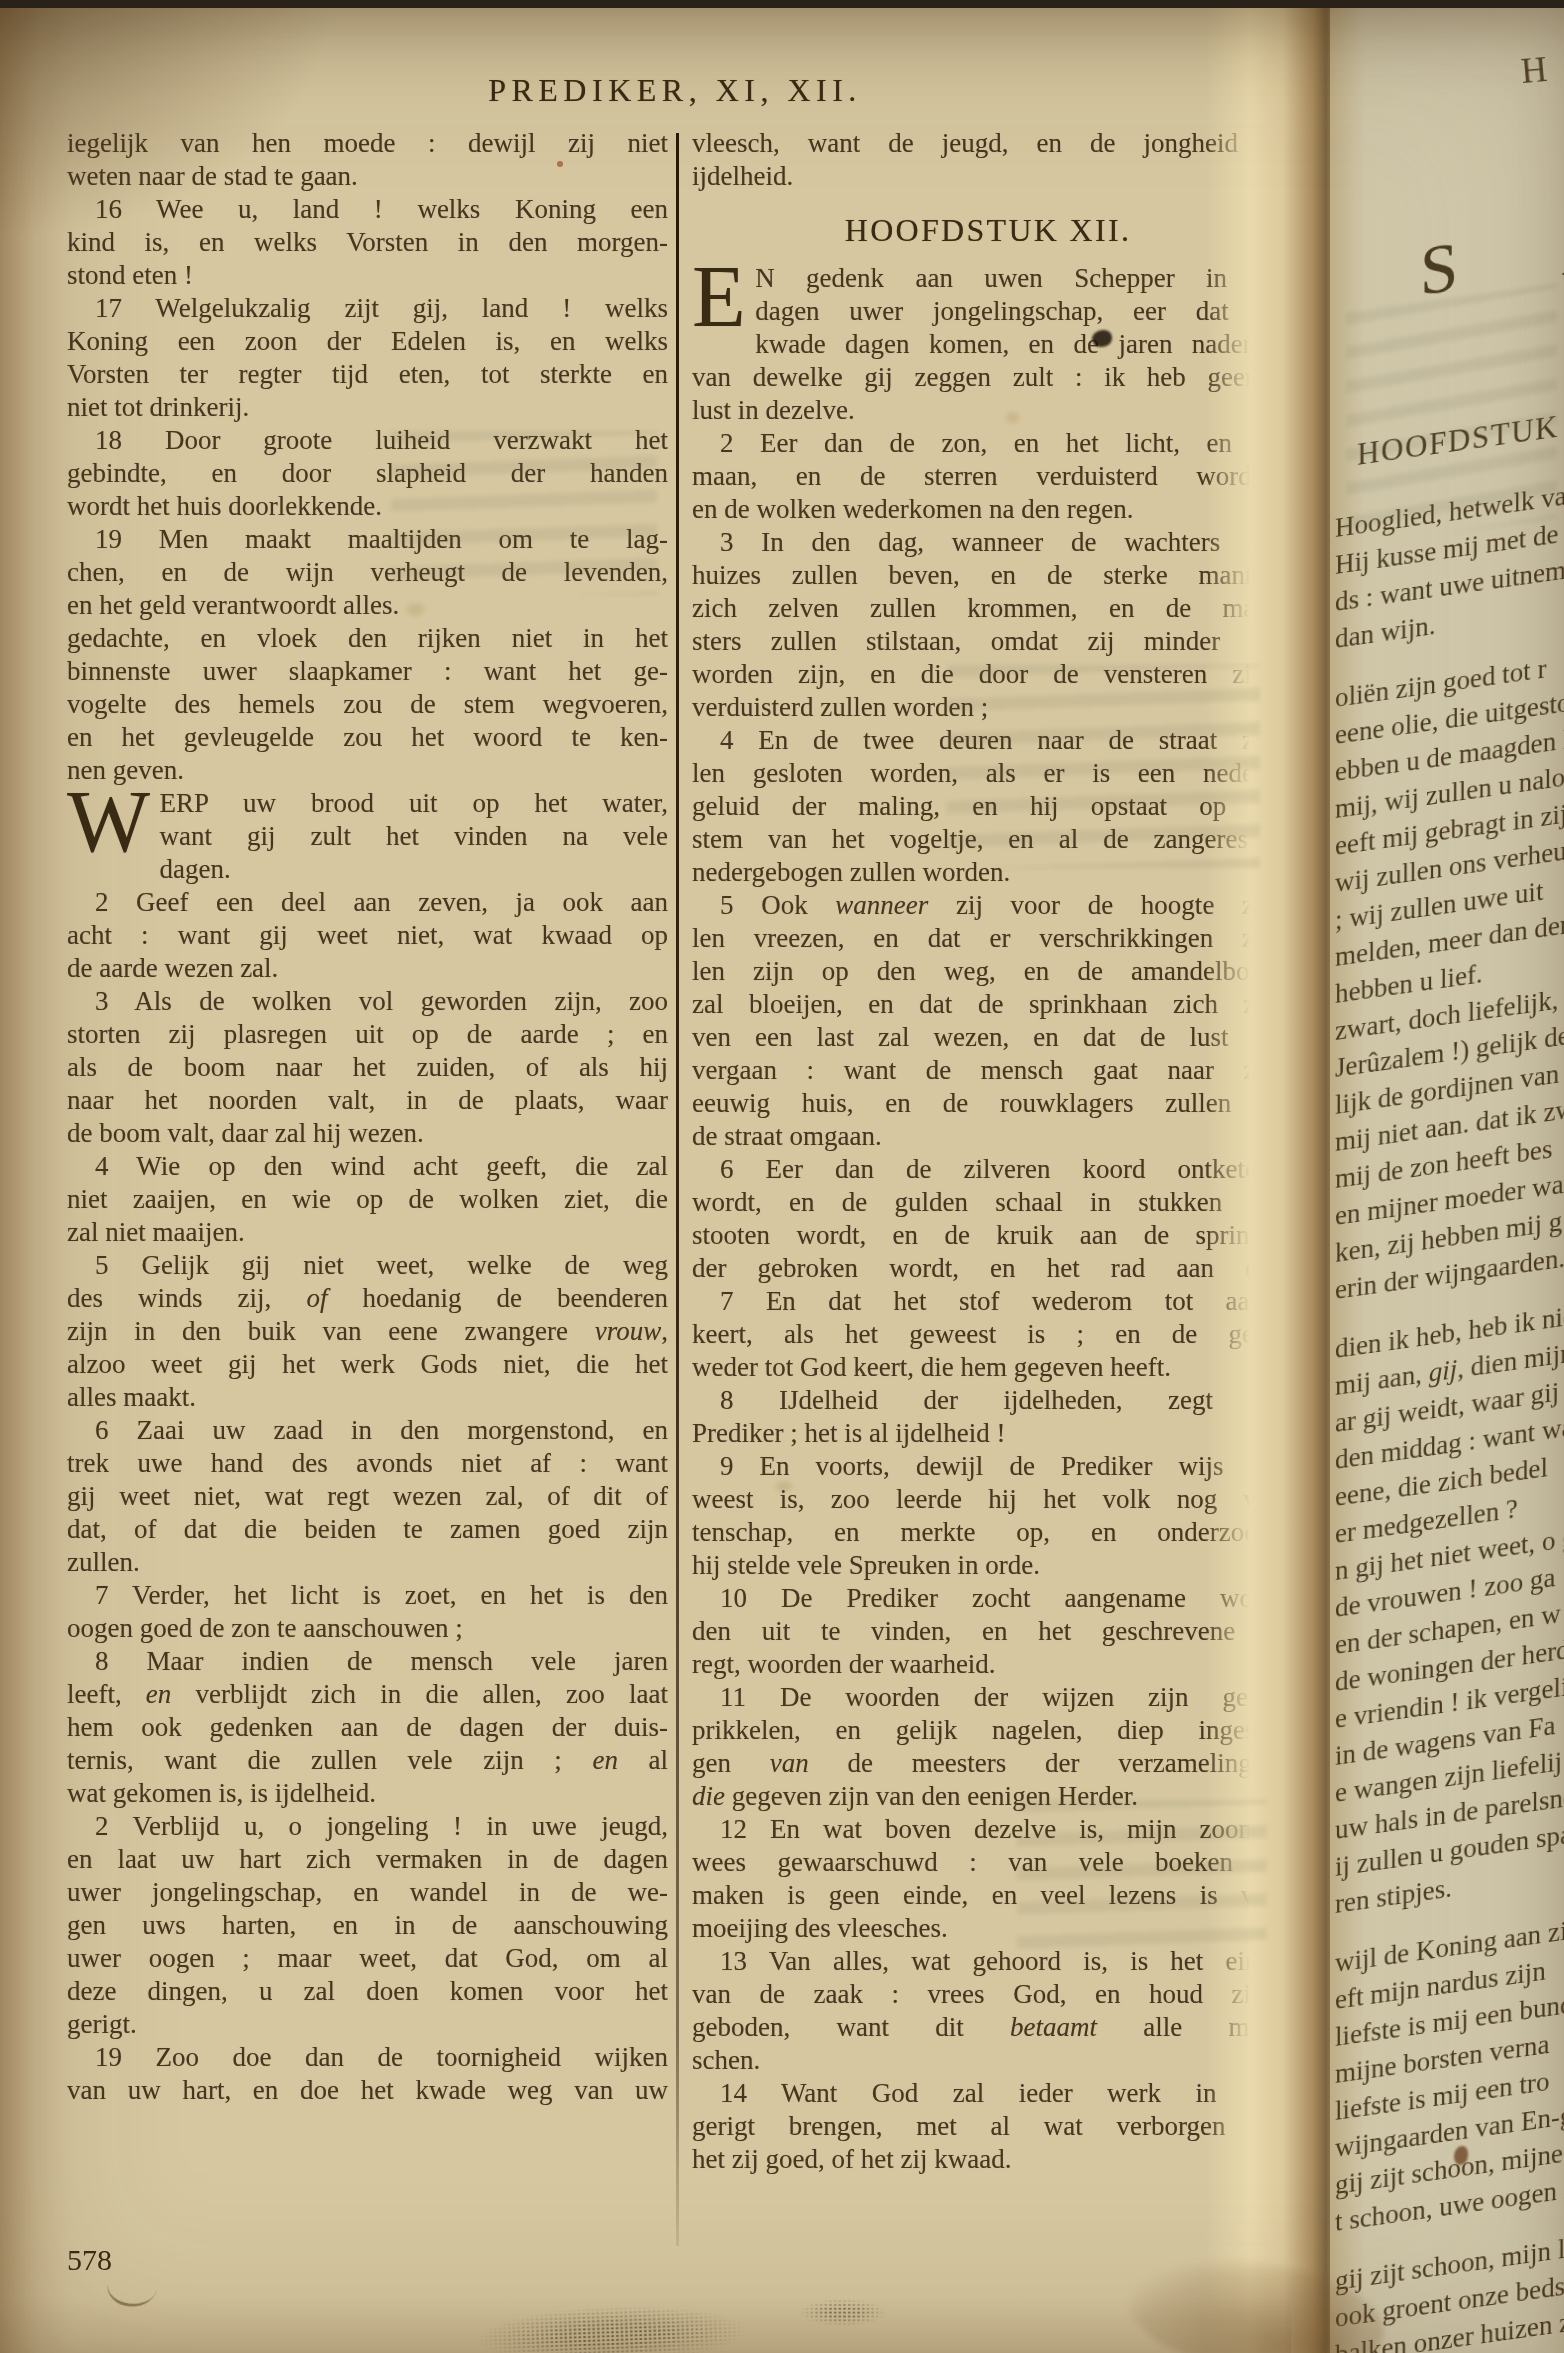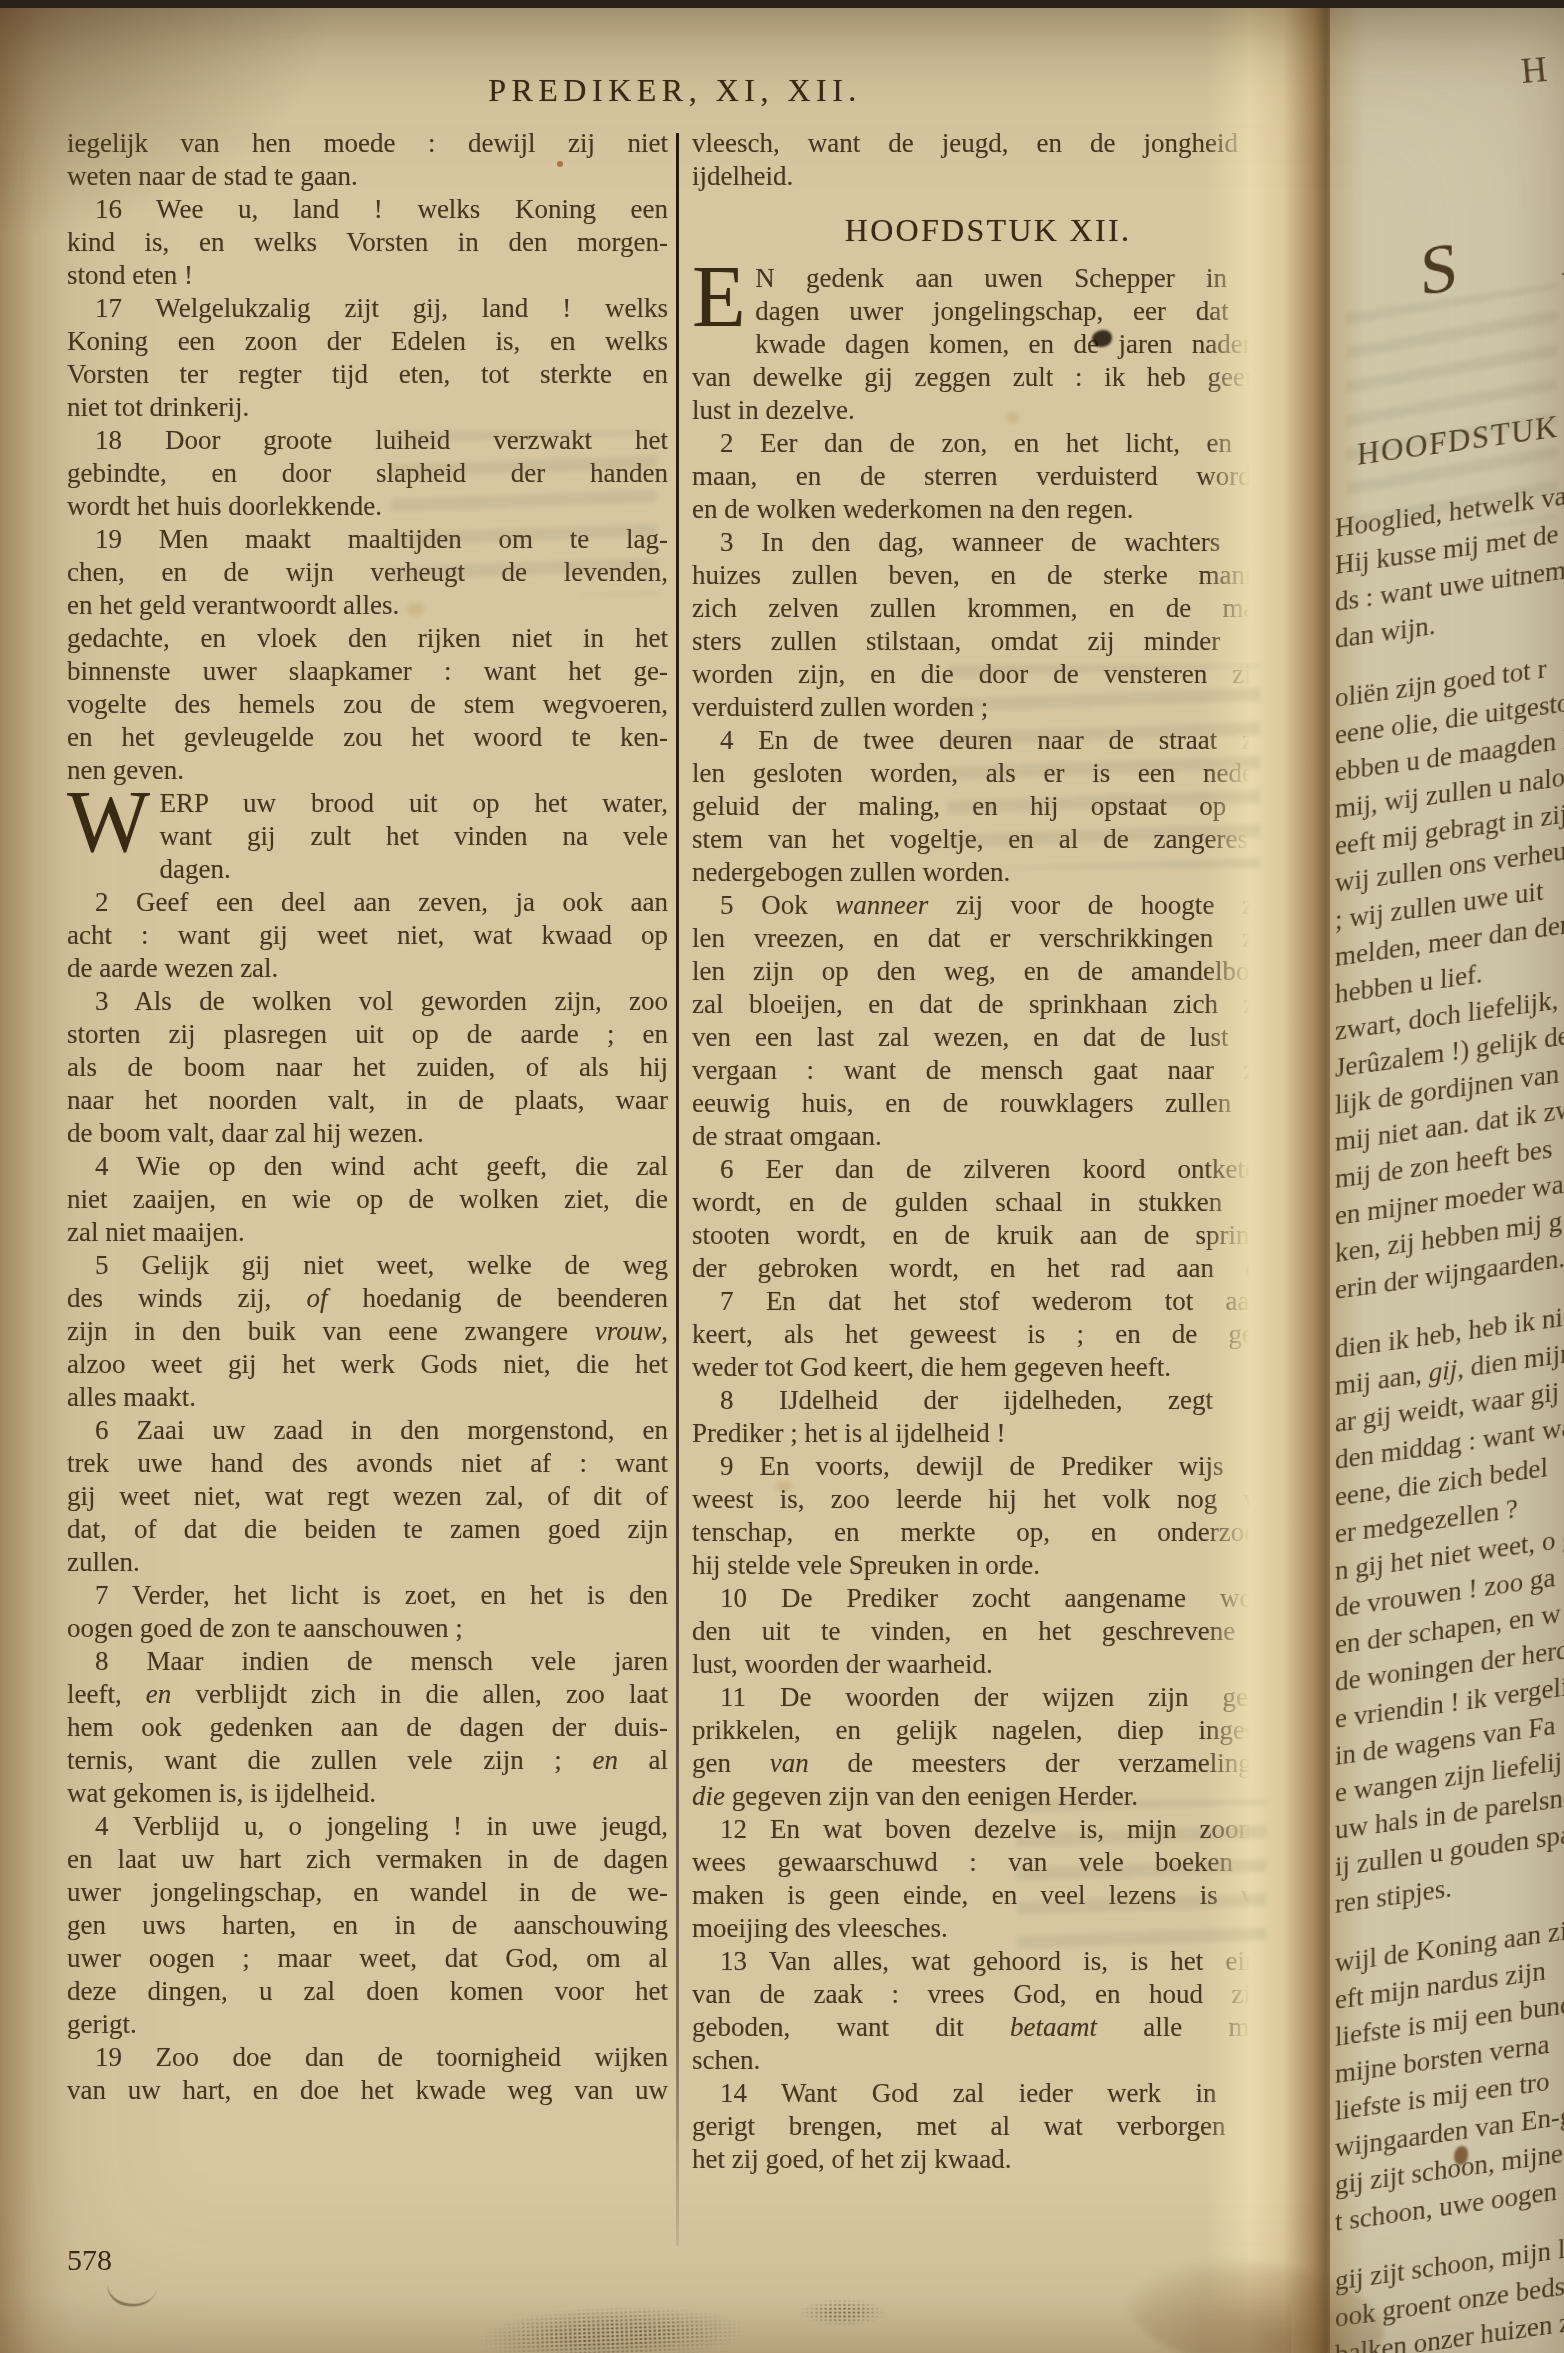--- a/index.html
+++ b/index.html
@@ -153,21 +153,21 @@
       <div class="ln">gij weet niet, wat regt wezen zal, of dit of</div>
       <div class="ln">dat, of dat die beiden te zamen goed zijn</div>
       <div class="ln end">zullen.</div>
       <div class="ln ind">7 Verder, het licht is zoet, en het is den</div>
       <div class="ln end">oogen goed de zon te aanschouwen ;</div>
       <div class="ln ind">8 Maar indien de mensch vele jaren</div>
       <div class="ln">leeft, <i>en</i> verblijdt zich in die allen, zoo laat</div>
       <div class="ln">hem ook gedenken aan de dagen der duis-</div>
       <div class="ln">ternis, want die zullen vele zijn ; <i>en</i> al</div>
       <div class="ln end">wat gekomen is, is ijdelheid.</div>
-      <div class="ln ind">4 Verblijd u, o jongeling ! in uwe jeugd,</div>
+      <div class="ln ind">2 Verblijd u, o jongeling ! in uwe jeugd,</div>
       <div class="ln">en laat uw hart zich vermaken in de dagen</div>
       <div class="ln">uwer jongelingschap, en wandel in de we-</div>
       <div class="ln">gen uws harten, en in de aanschouwing</div>
       <div class="ln">uwer oogen ; maar weet, dat God, om al</div>
       <div class="ln">deze dingen, u zal doen komen voor het</div>
       <div class="ln end">gerigt.</div>
       <div class="ln ind">19 Zoo doe dan de toornigheid wijken</div>
       <div class="ln">van uw hart, en doe het kwade weg van uw</div>
     </div>
   <div class="divider"></div>
@@ -213,21 +213,21 @@
       <div class="ln">keert, als het geweest is ; en de geest</div>
       <div class="ln end">weder tot God keert, die hem gegeven heeft.</div>
       <div class="ln ind">8 IJdelheid der ijdelheden, zegt de</div>
       <div class="ln end">Prediker ; het is al ijdelheid !</div>
       <div class="ln ind">9 En voorts, dewijl de Prediker wijs ge-</div>
       <div class="ln">weest is, zoo leerde hij het volk nog we-</div>
       <div class="ln">tenschap, en merkte op, en onderzocht,</div>
       <div class="ln end">hij stelde vele Spreuken in orde.</div>
       <div class="ln ind">10 De Prediker zocht aangename woor-</div>
       <div class="ln">den uit te vinden, en het geschrevene is</div>
-      <div class="ln end">lust, woorden der waarheid.</div>
+      <div class="ln end">regt, woorden der waarheid.</div>
       <div class="ln ind">11 De woorden der wijzen zijn gelijk</div>
       <div class="ln">prikkelen, en gelijk nagelen, diep ingesla-</div>
       <div class="ln">gen <i>van</i> de meesters der verzamelingen,</div>
       <div class="ln end"><i>die</i> gegeven zijn van den eenigen Herder.</div>
       <div class="ln ind">12 En wat boven dezelve is, mijn zoon !</div>
       <div class="ln">wees gewaarschuwd : van vele boeken te</div>
       <div class="ln">maken is geen einde, en veel lezens is ver-</div>
       <div class="ln end">moeijing des vleesches.</div>
       <div class="ln ind">13 Van alles, wat gehoord is, is het einde</div>
       <div class="ln">van de zaak : vrees God, en houd zijne</div>

